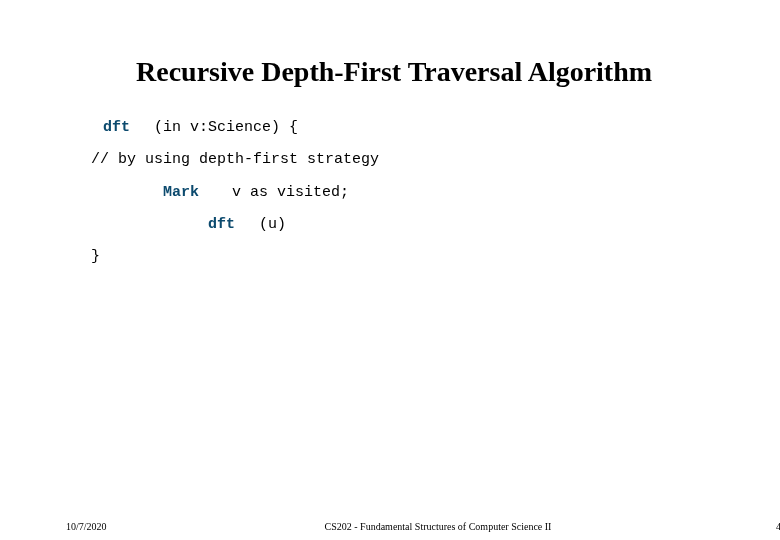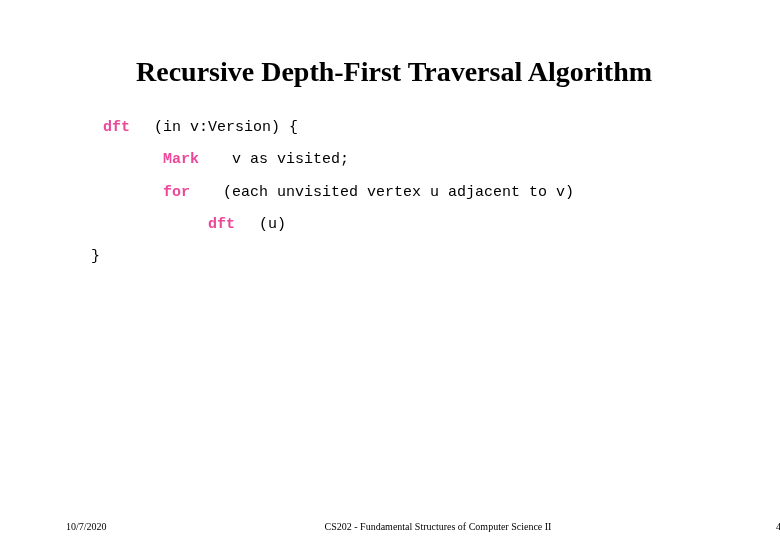--- a/index.html
+++ b/index.html
@@ -23,21 +23,21 @@
     font-family: "Courier New", Courier, monospace;
     font-size: 15px;
     line-height: 1.35;
     color: #000;
   }
   .code-line {
     white-space: pre;
   }
   .kw {
     font-weight: bold;
-    color: #ec4899;
+    color: #0c4a6e;
   }
   .footer {
     position: absolute;
     bottom: 8px;
     left: 0;
     width: 100%;
     display: flex;
     align-items: baseline;
     font-size: 10px;
     color: #000;
@@ -61,23 +61,23 @@
     bottom: 0;
     font-family: "Times New Roman", serif;
   }
 </style>
 </head>
 <body>
 
 <div class="slide-title">Recursive Depth-First Traversal Algorithm</div>
 
 <div class="code-block">
-  <div class="code-line"><span class="kw">dft</span><span>(in v:Version) {</span></div>
+  <div class="code-line"><span class="kw">dft</span><span>(in v:Science) {</span></div>
+  <div class="code-line">// by using depth-first strategy</div>
   <div class="code-line"><span>    </span><span class="kw">Mark</span><span> v as visited;</span></div>
-  <div class="code-line"><span>    </span><span class="kw">for</span><span> (each unvisited vertex u adjacent to v)</span></div>
   <div class="code-line"><span>         </span><span class="kw">dft</span><span>(u)</span></div>
   <div class="code-line">}</div>
 </div>
 
 <div class="footer">
   <div class="footer-date">10/7/2020</div>
   <div class="footer-center">CS202 - Fundamental Structures of Computer Science II</div>
   <div class="footer-page">42</div>
 </div>
 

